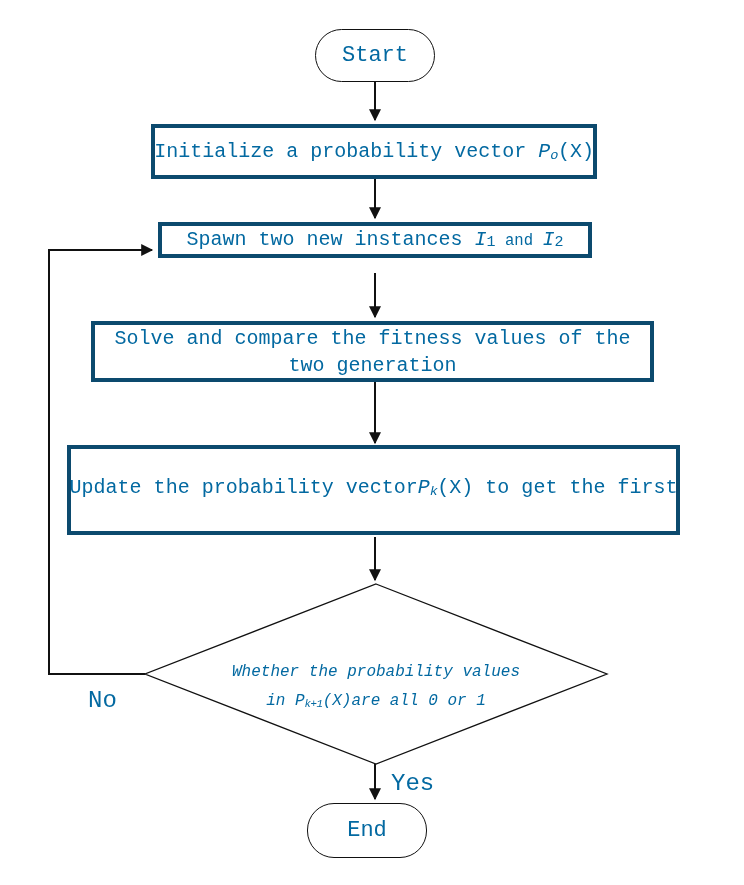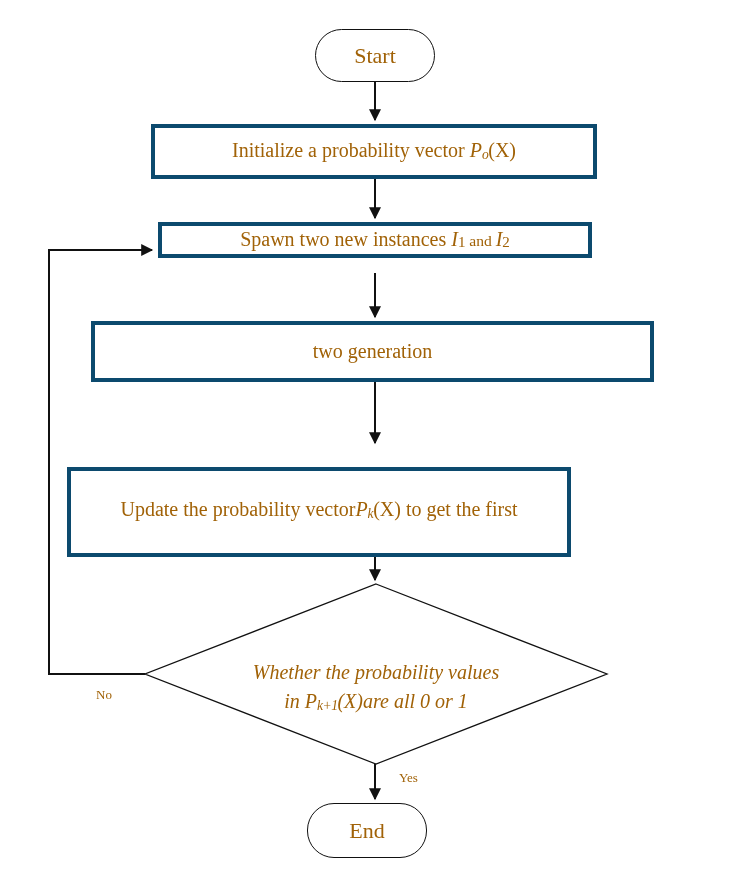--- a/index.html
+++ b/index.html
@@ -2,22 +2,22 @@
 <html><head>
 <meta charset="utf-8">
 <style>
   * { margin: 0; padding: 0; box-sizing: border-box; }
   html, body { background: #ffffff; }
   .canvas {
     position: relative;
     width: 744px;
     height: 885px;
     background: #ffffff;
-    font-family: Liberation Serif, serif;
-    color: #a16207;
+    font-family: Liberation Mono, monospace;
+    color: #0369a1;
     overflow: hidden;
   }
   .layer { position: absolute; left: 0; top: 0; width: 744px; height: 885px; }
   .node {
     position: absolute;
     display: flex;
     align-items: center;
     justify-content: center;
     text-align: center;
     background: #ffffff;
@@ -36,30 +36,29 @@
   .sub-num { font-size: 0.75em; vertical-align: -0.08em; }
   .small { font-size: 0.78em; }
   .line { display: block; line-height: 27px; }
   .line-wide { display: block; line-height: 30px; }
   .diamond-text {
     position: absolute;
     left: 146px;
     top: 658px;
     width: 460px;
     text-align: center;
-    font-size: 20px;
+    font-size: 16px;
     font-style: italic;
     line-height: 29px;
     background: transparent;
   }
   .edge-label {
     position: absolute;
-    font-size: 13px;
+    font-size: 24px;
     background: transparent;
-    margin-left: 8px;
   }
 </style>
 </head>
 <body>
 
 <div class="canvas">
 
   <svg class="layer" width="744" height="885" viewBox="0 0 744 885" xmlns="http://www.w3.org/2000/svg">
     <defs>
       <marker id="arrow" viewBox="0 0 10 10" refX="9" refY="5" markerWidth="6.5" markerHeight="6" orient="auto-start-reverse">
@@ -90,24 +89,25 @@
 
   <div class="node" style="left:151px; top:124px; width:446px; height:55px;">
     <span><span>Initialize a probability vector </span><span class="it">P</span><span class="sub">o</span><span>(X)</span></span>
   </div>
 
   <div class="node" style="left:158px; top:222px; width:434px; height:36px;">
     <span><span>Spawn two new instances </span><span class="it">I</span><span class="sub-num">1</span><span class="small"> and </span><span class="it">I</span><span class="sub-num">2</span></span>
   </div>
 
   <div class="node multiline" style="left:91px; top:321px; width:563px; height:61px;">
+    <span class="line">Solve and compare the fitness values of the</span>
     <span class="line">two generation</span>
   </div>
 
-  <div class="node multiline" style="left:67px; top:467px; width:504px; height:90px;">
+  <div class="node multiline" style="left:67px; top:445px; width:613px; height:90px;">
     <span class="line-wide"><span>Update the probability vector</span><span class="it">P</span><span class="sub">k</span><span>(X) to get the first</span></span>
   </div>
 
   <div class="diamond-text">
     <span class="line" style="line-height:29px">Whether the probability values</span>
     <span class="line" style="line-height:29px"><span>in </span><span class="it">P</span><span class="sub">k+1</span><span>(X)</span><span>are all 0 or 1</span></span>
   </div>
 
   <div class="edge-label" style="left:88px; top:687px;">No</div>
 

